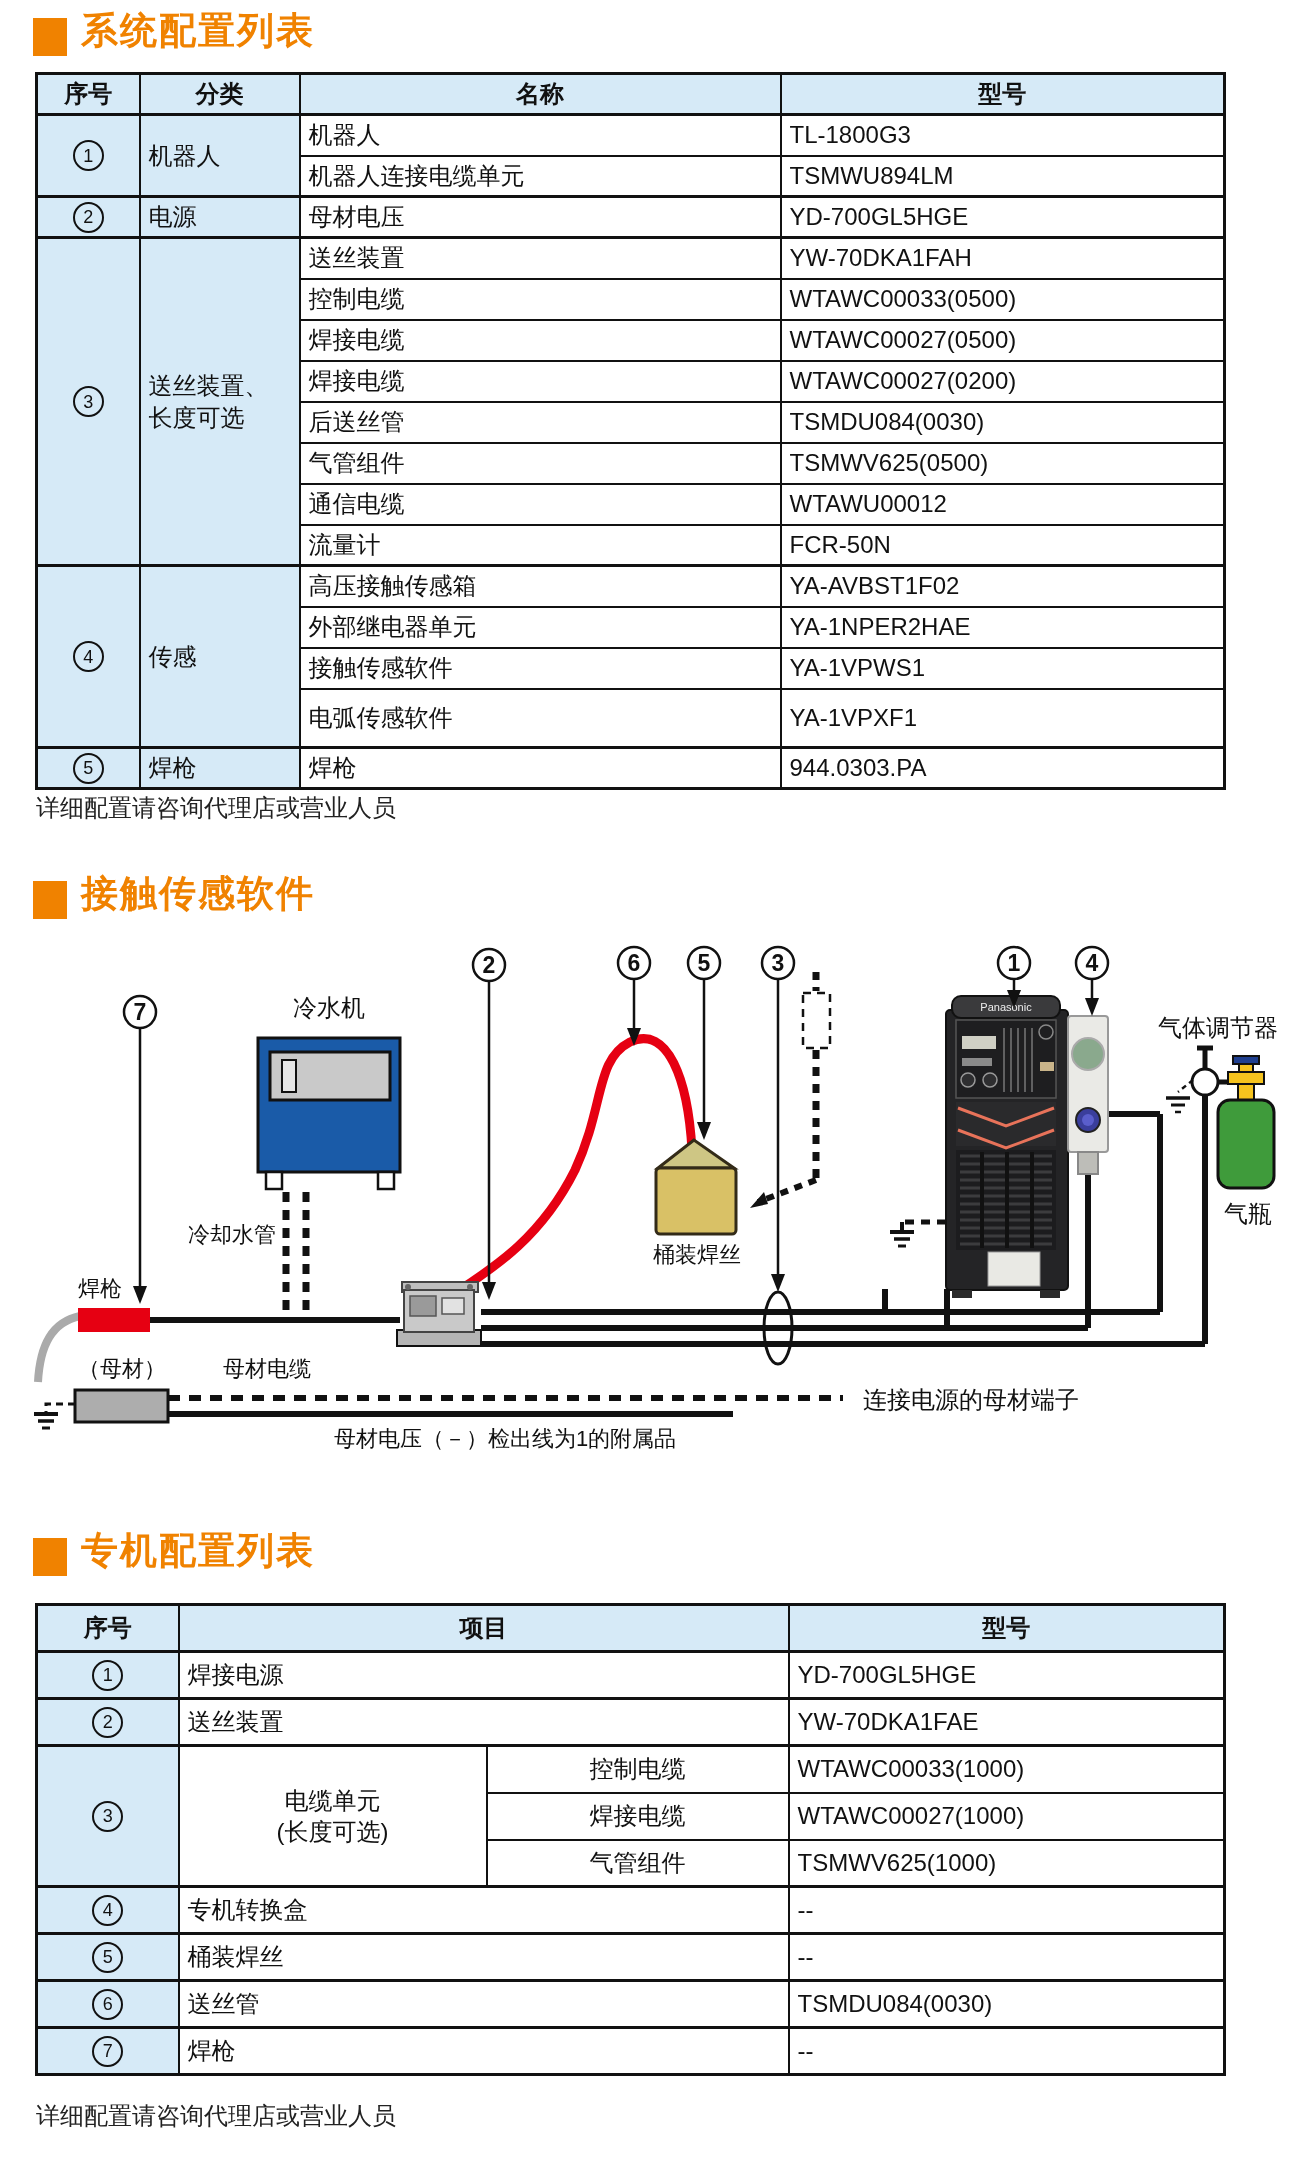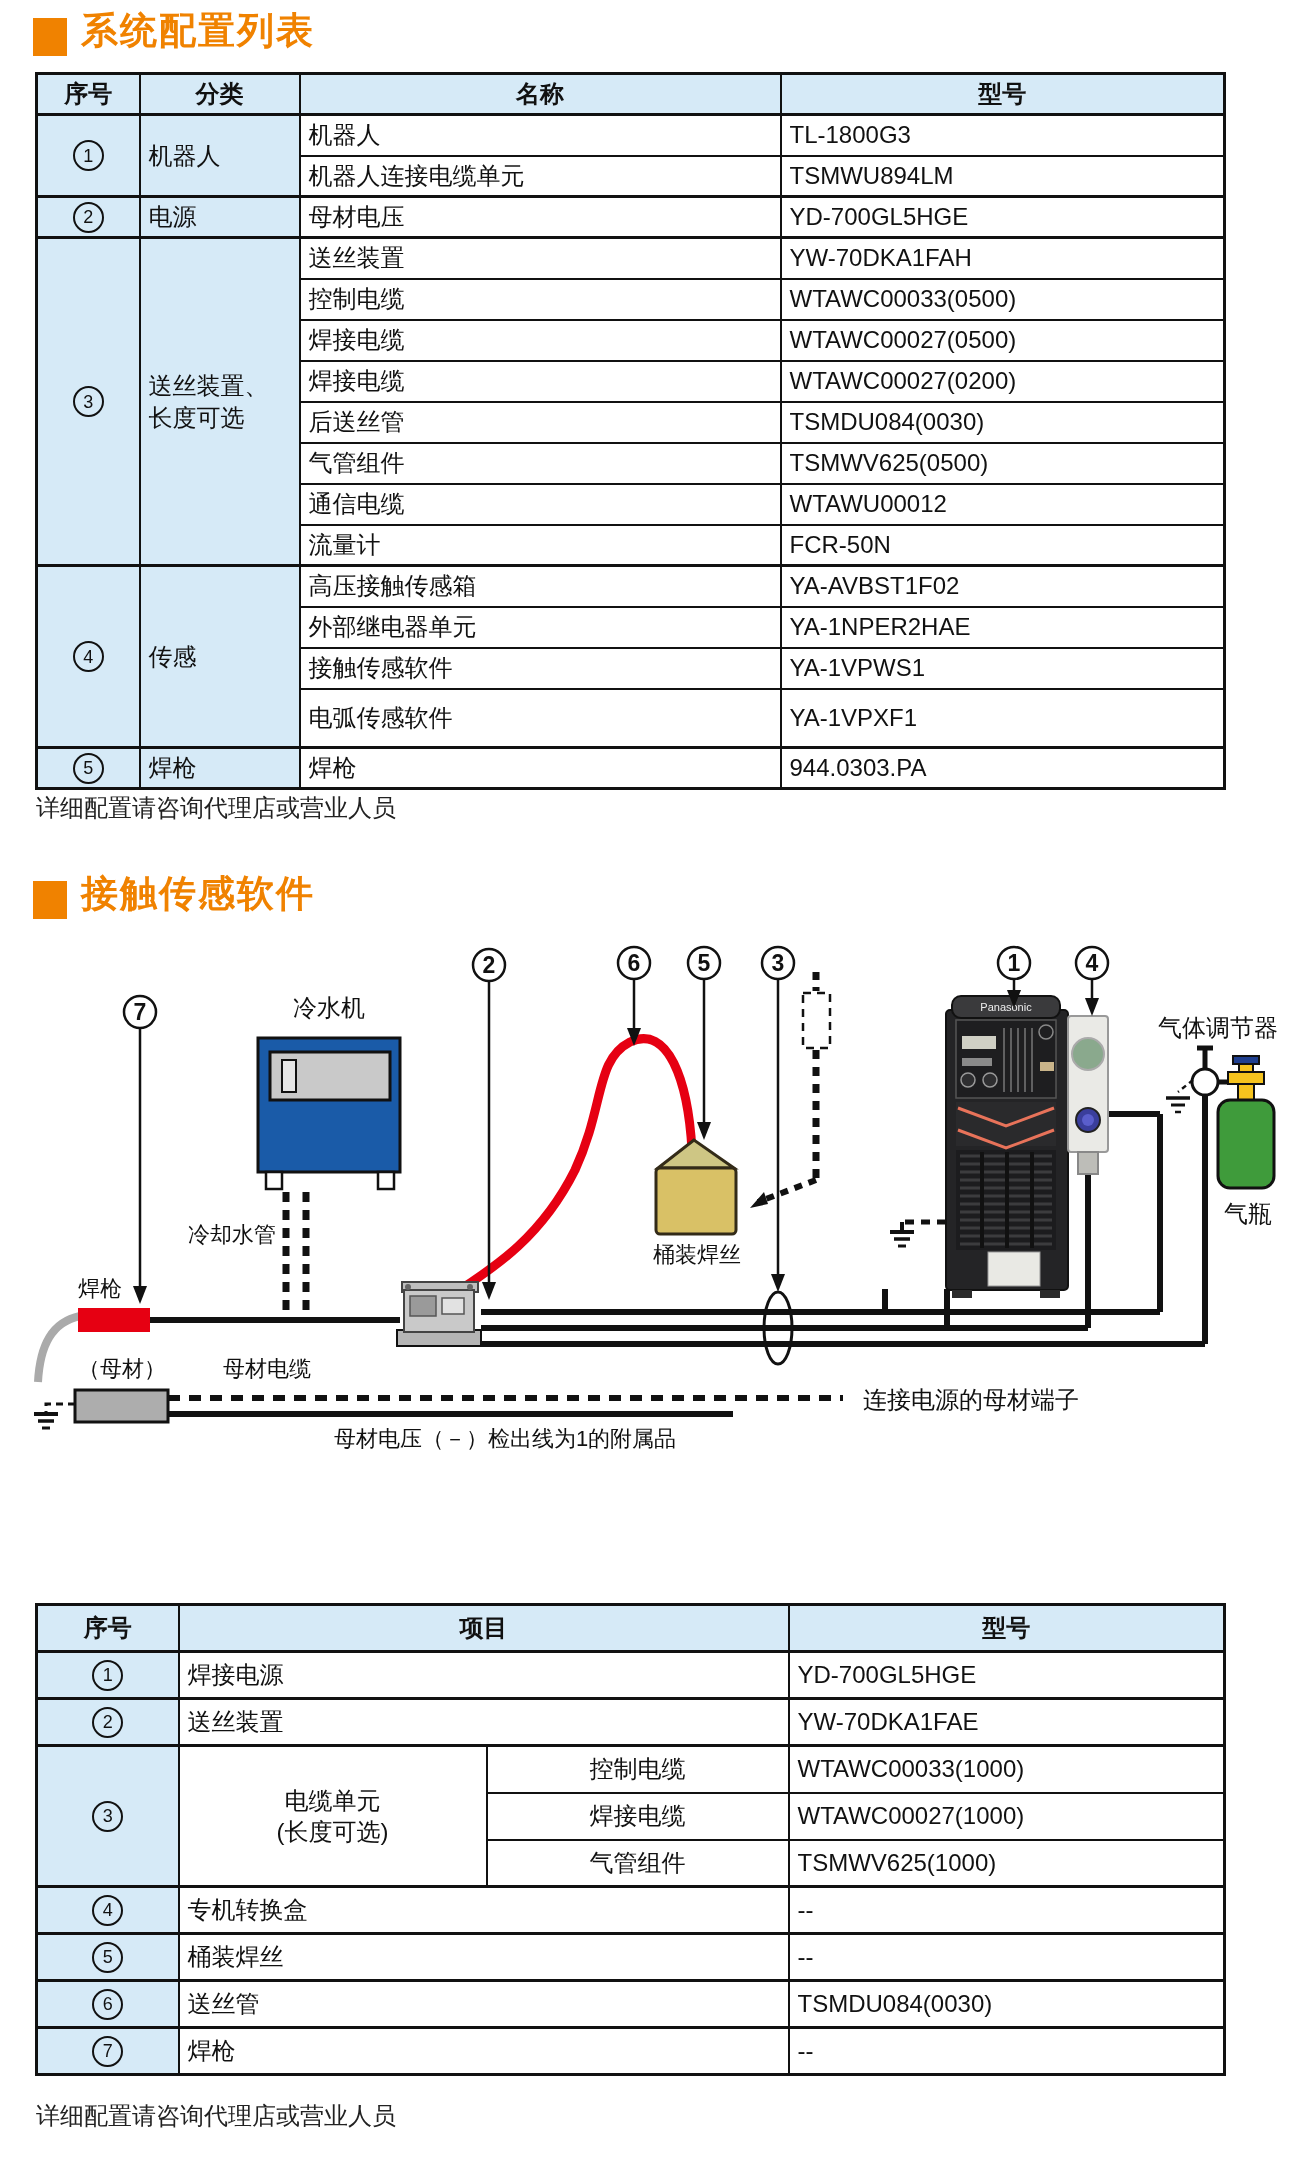--- a/index.html
+++ b/index.html
@@ -329,20 +329,24 @@
       <text x="704" y="971">5</text>
       <circle cx="778" cy="963" r="16" fill="#fff" stroke="#111" stroke-width="2.5"></circle>
       <text x="778" y="971">3</text>
       <circle cx="1014" cy="963" r="16" fill="#fff" stroke="#111" stroke-width="2.5"></circle>
       <text x="1014" y="971">1</text>
       <circle cx="1092" cy="963" r="16" fill="#fff" stroke="#111" stroke-width="2.5"></circle>
       <text x="1092" y="971">4</text>
     </g>
   </svg>
 
+  <div class="section-title" style="top:1526px;">
+    <span class="title-square"></span>
+    <span class="title-text">专机配置列表</span>
+  </div>
 
   <table class="cfg" id="special-table" style="top:1603px;width:1188px;">
     <colgroup>
         <col style="width:142px">
         <col style="width:308px">
         <col style="width:302px">
         <col style="width:436px">
       </colgroup>
     <thead>
         <tr style="height:47px">

